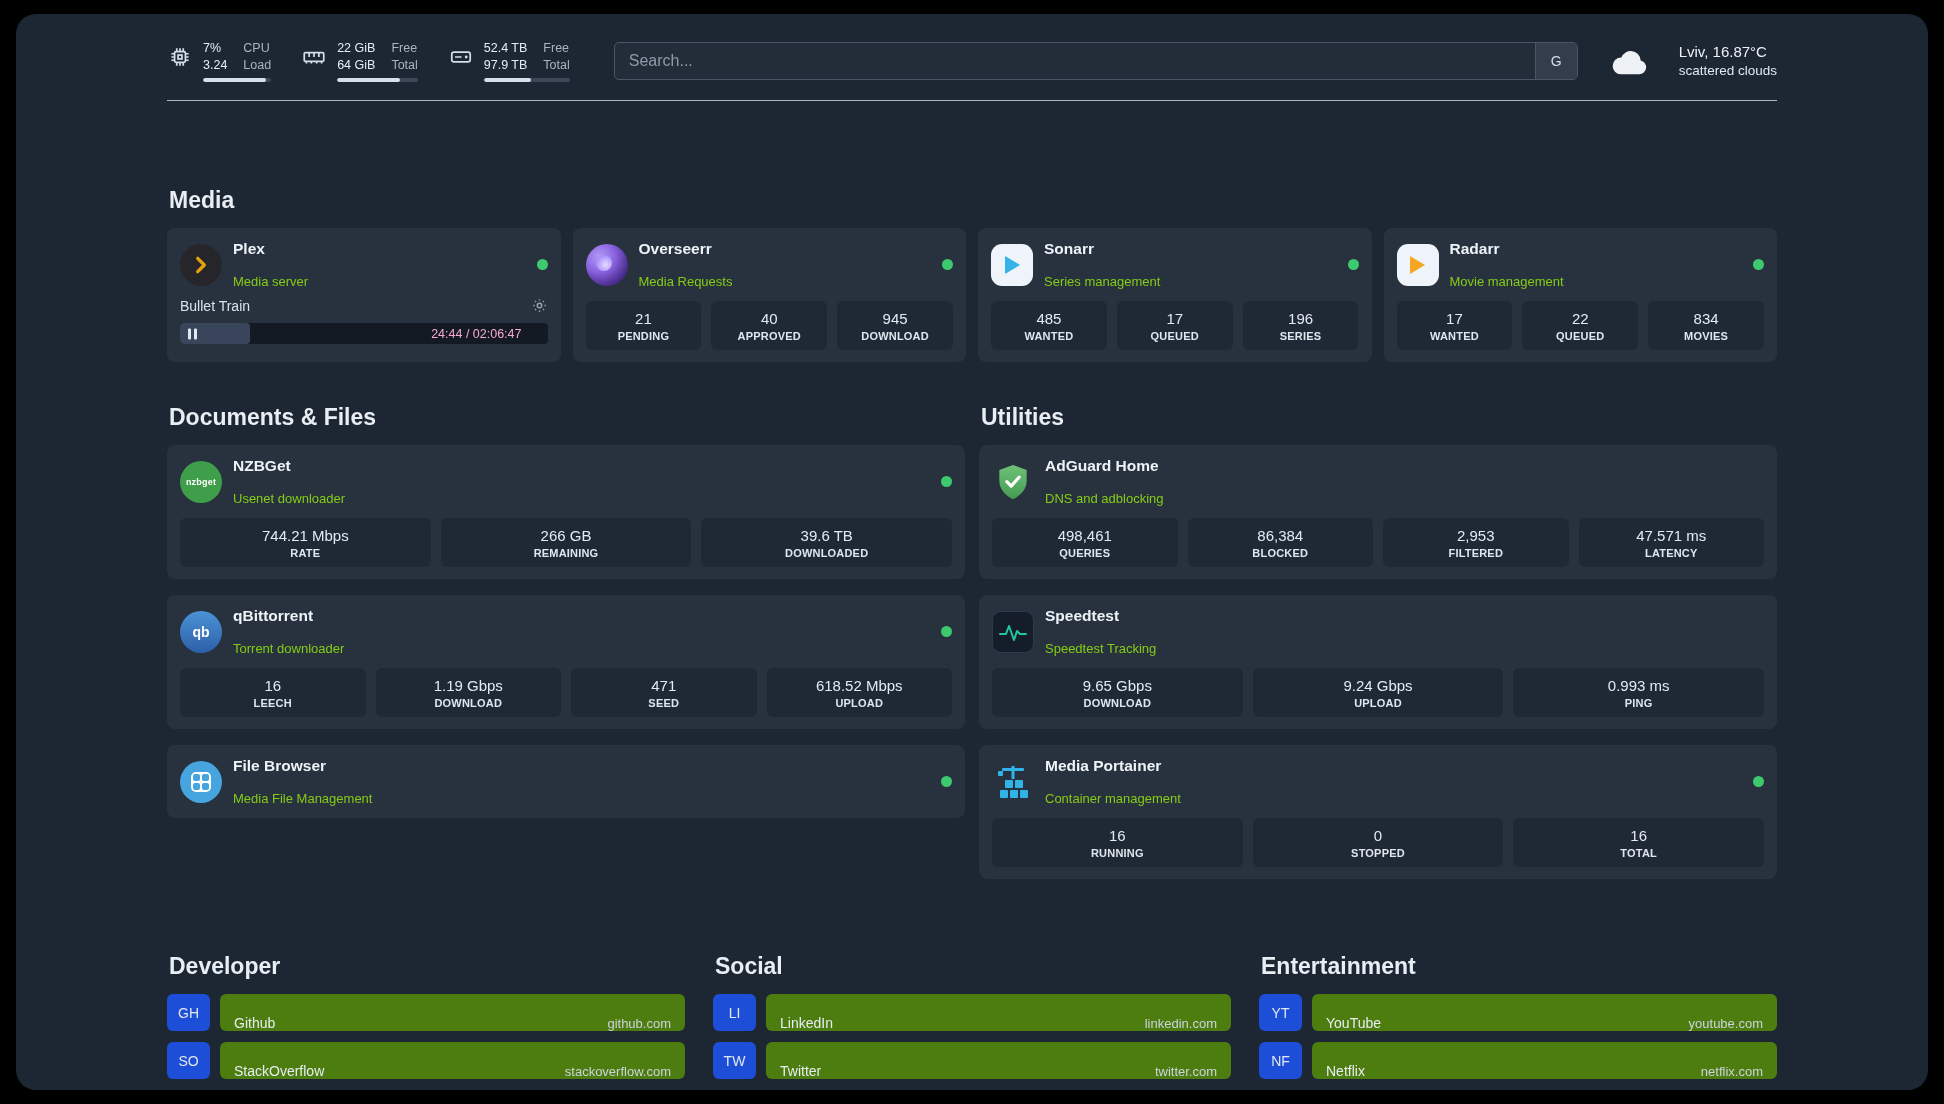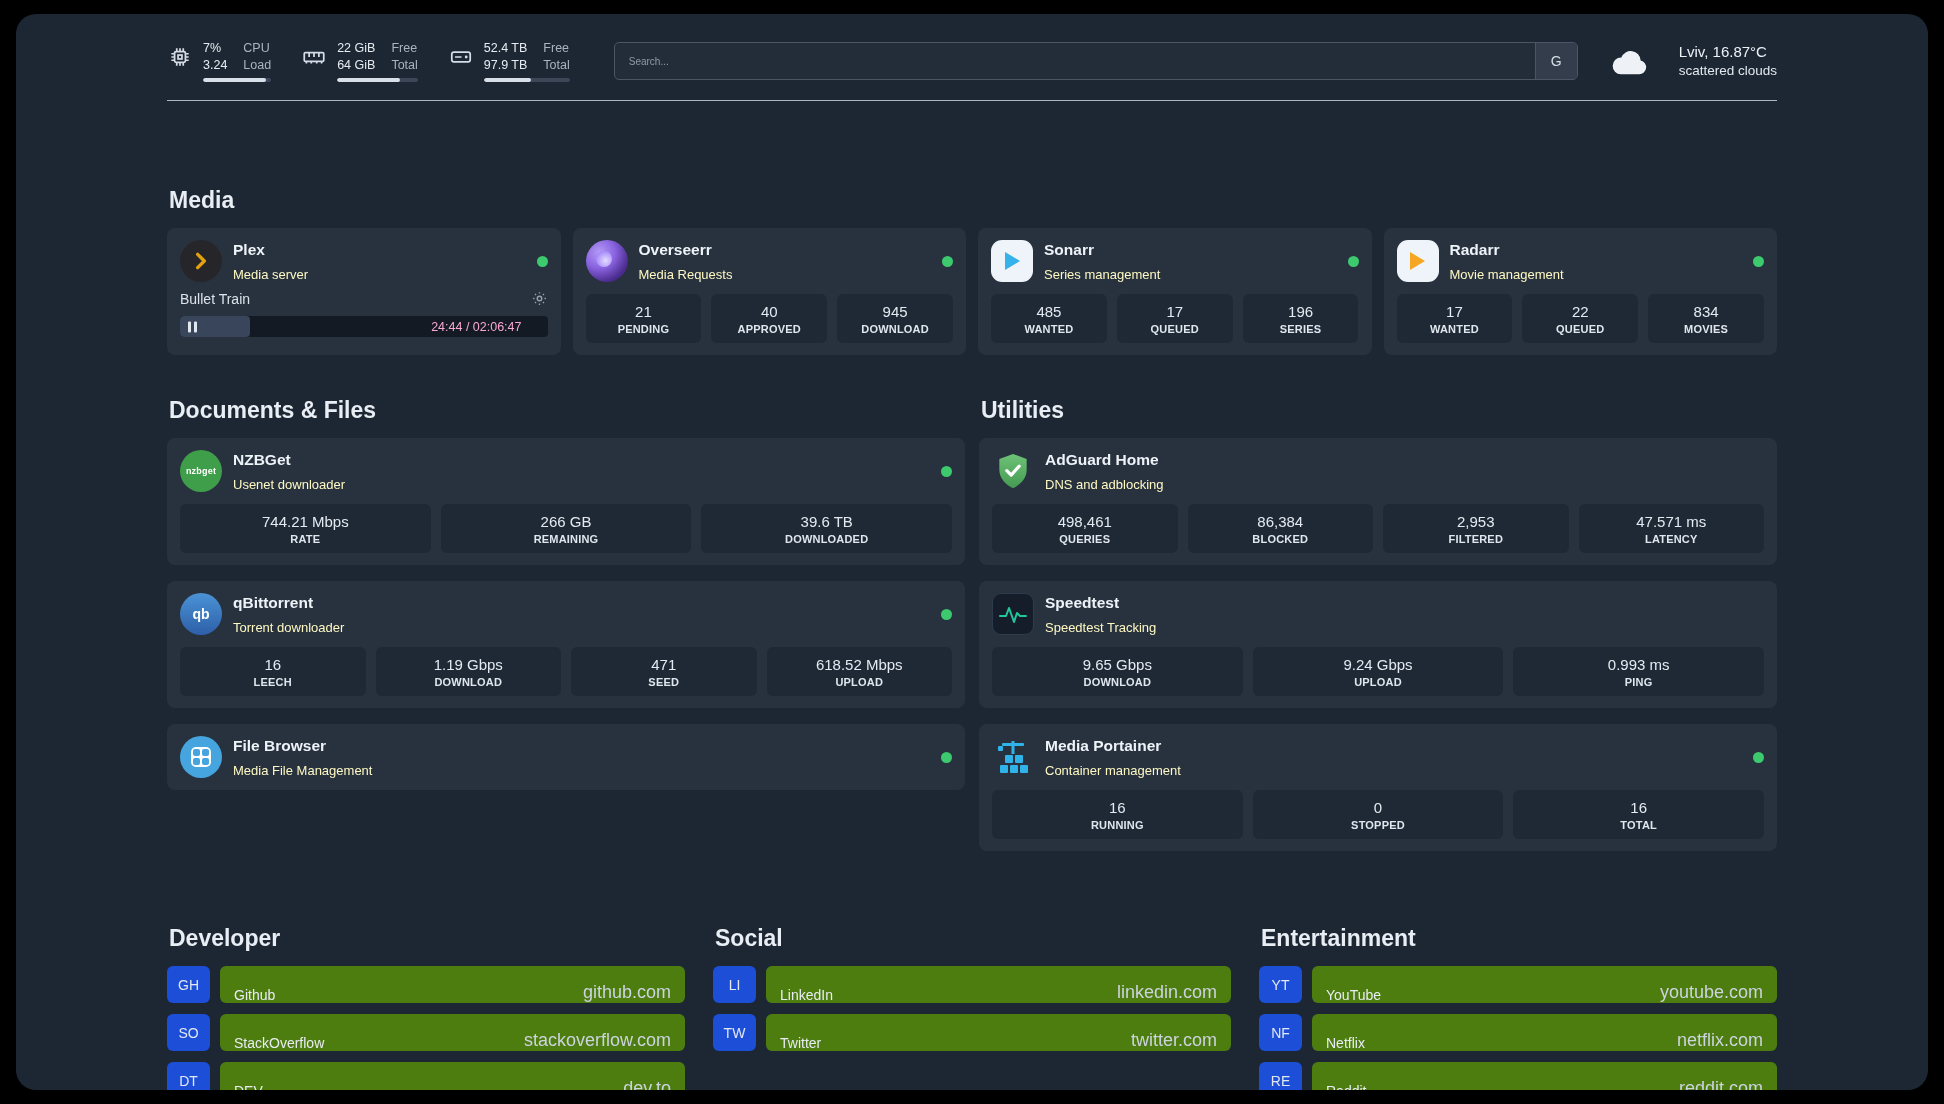--- a/index.html
+++ b/index.html
@@ -13,21 +13,21 @@
   .sys-icon{width:26px;height:26px;color:#d6dde6;margin-top:4px}
   .sys-icon svg{width:100%;height:100%}
   .sys-body{display:flex;flex-direction:column}
   .sys-rows{display:flex;gap:16px}
   .sys-col{display:flex;flex-direction:column;font-size:12.5px;line-height:1.32;color:#e7ecf2;white-space:nowrap}
   .sys-col.labels{color:#a9b4c2}
   .sys-bar{margin-top:5px;height:4px;border-radius:2px;background:#3c4758;overflow:hidden}
   .sys-bar .fill{height:100%;background:#d9dfe8;border-radius:2px}
 
   .searchbox{flex:1;margin:0 32px 0 14px;height:38px;display:flex;background:#232d39;border:1px solid #4c5565;border-radius:5px;overflow:hidden;align-items:stretch}
-  .searchbox input{flex:1;background:transparent;border:none;outline:none;color:#e3e9f0;font-size:10px;padding:0 14px;font-family:"Liberation Sans",sans-serif}
+  .searchbox input{flex:1;background:transparent;border:none;outline:none;color:#e3e9f0;font-size:16px;padding:0 14px;font-family:"Liberation Sans",sans-serif}
   .searchbox input::placeholder{color:#8f9aa8}
   .search-key{width:42px;border-left:1px solid #4c5565;background:#333d4b;color:#d6dde6;display:flex;align-items:center;justify-content:center;font-size:14px;cursor:pointer}
 
   .weather{display:flex;align-items:center;gap:29px}
   .weather-icon{width:40px;height:30px;color:#eef2f7}
   .weather-icon svg{width:100%;height:100%}
   .weather-text{display:flex;flex-direction:column;line-height:1.35}
   .weather-loc{font-size:15px;color:#edf1f6}
   .weather-cond{font-size:13.5px;color:#e2e8f0}
 
@@ -36,21 +36,21 @@
   
   .main{margin-top:86px}
   .section-title{font-size:23px;font-weight:700;color:#e9eef4;margin:0 0 14px 2px}
 
   .media-grid{display:grid;grid-template-columns:repeat(4,1fr);gap:12px}
   .card{background:#28323e;border-radius:8px;padding:12px 13px}
   .card-head{display:flex;align-items:center;gap:11px}
   .app-icon{width:42px;height:42px;flex:0 0 auto;display:flex;align-items:center;justify-content:center}
   .title-block{display:flex;flex-direction:column}
   .app-name{font-size:15.5px;font-weight:700;color:#eef3f8}
-  .app-sub{font-size:13px;color:#fef9c3;margin-top:8px}
+  .app-sub{font-size:13px;color:#84cc16;margin-top:16px}
   .status-dot{width:11px;height:11px;border-radius:6px;background:#3dc96e;margin-left:auto;flex:0 0 auto}
 
   .stats{display:flex;gap:10px;margin-top:12px}
   .stat{flex:1;background:#1f2935;border-radius:6px;padding:9px 4px 8px;display:flex;flex-direction:column;align-items:center;gap:3px;min-width:0}
   .stat-value{font-size:15px;color:#e4eaf1;white-space:nowrap}
   .stat-label{font-size:11px;font-weight:700;color:#dfe6ee;letter-spacing:.2px;white-space:nowrap}
 
   
   .player{margin-top:8px}
   .player-top{display:flex;align-items:center;justify-content:space-between}
@@ -87,21 +87,21 @@
   .ic-speedtest{width:42px;height:42px;border-radius:9px;background:#141d29;border:1px solid #2d3b4d;display:flex;align-items:center;justify-content:center}
   .ic-speedtest svg{width:30px;height:24px}
 
   
   .bookmarks{display:grid;grid-template-columns:1fr 1fr 1fr;gap:0 28px;margin-top:74px}
   .bm-list{display:flex;flex-direction:column;gap:11px}
   .bm-row{display:flex;align-items:center;gap:10px}
   .bm-abbr{width:43px;height:37px;background:#1d4ed8;border-radius:6px;display:flex;align-items:center;justify-content:center;font-size:14px;color:#e2e8f0;flex:0 0 auto}
   .bm-pill{flex:1;height:37px;background:#4d7c0f;border-radius:6px;display:flex;align-items:flex-end;padding:0 14px;cursor:pointer;min-width:0}
   .bm-name{font-size:14px;color:#e8edf3;white-space:nowrap}
-  .bm-url{margin-left:auto;font-size:18px;color:#ccd4de;white-space:nowrap}
+  .bm-url{margin-left:auto;font-size:13px;color:#ccd4de;white-space:nowrap}
 </style>
 </head>
 <body>
 
 <div class="panel">
 
   <div class="topbar">
 
     <div class="sys">
       <span class="sys-icon">

